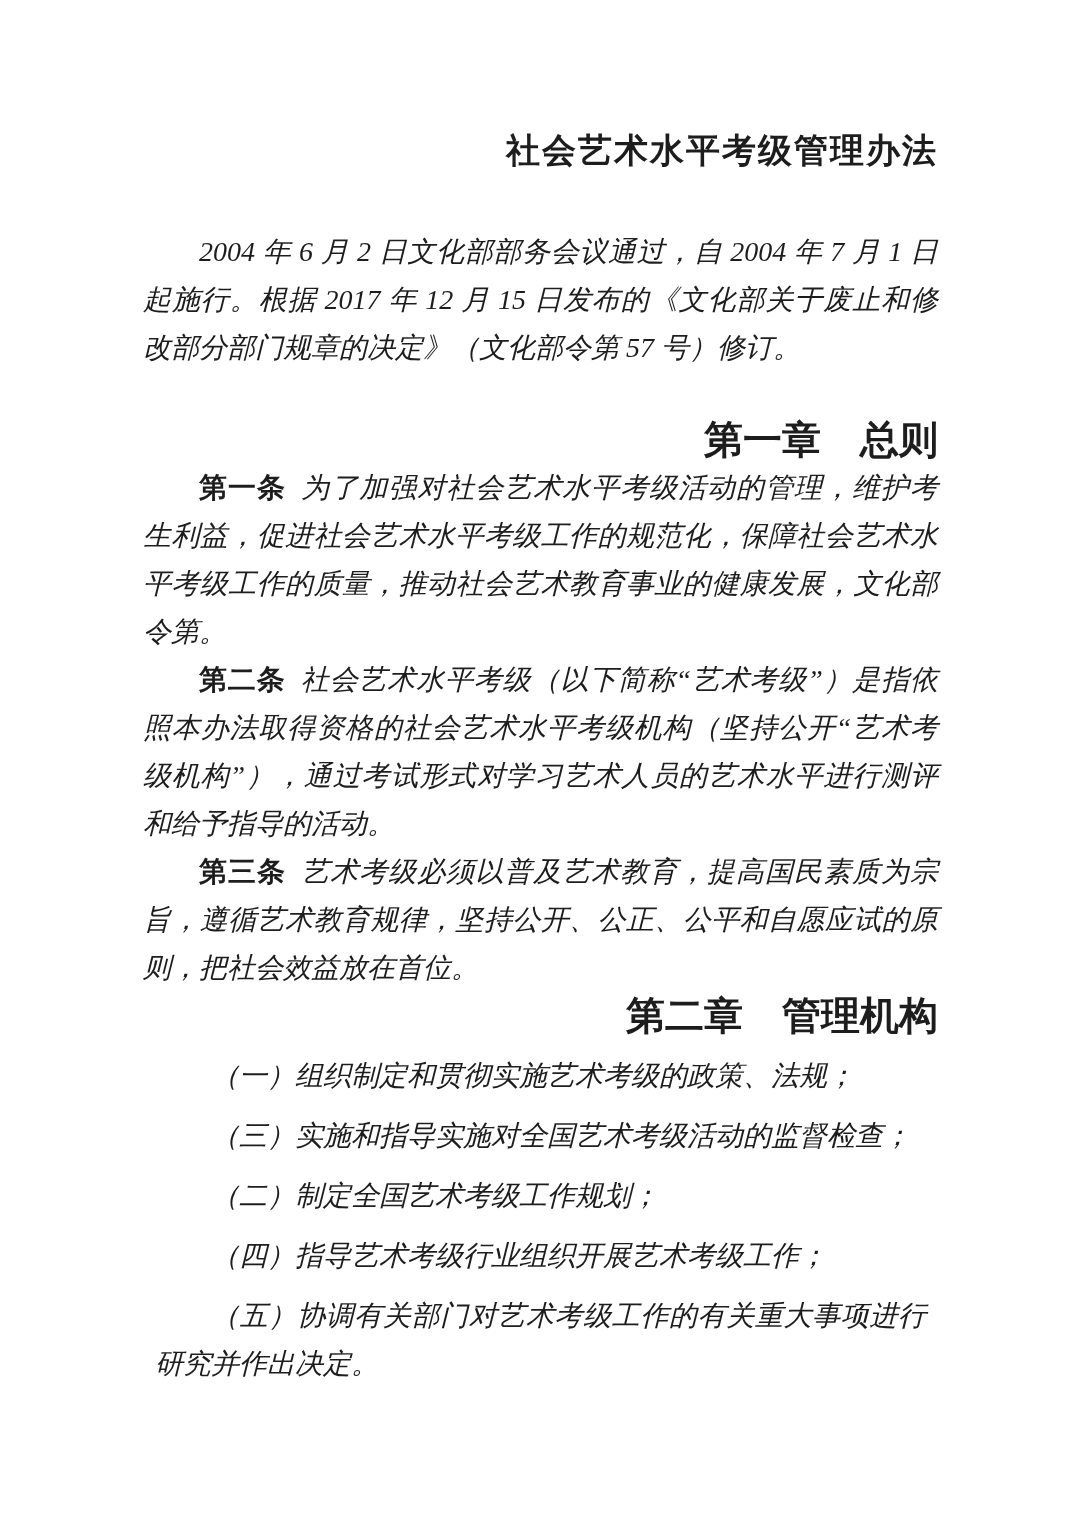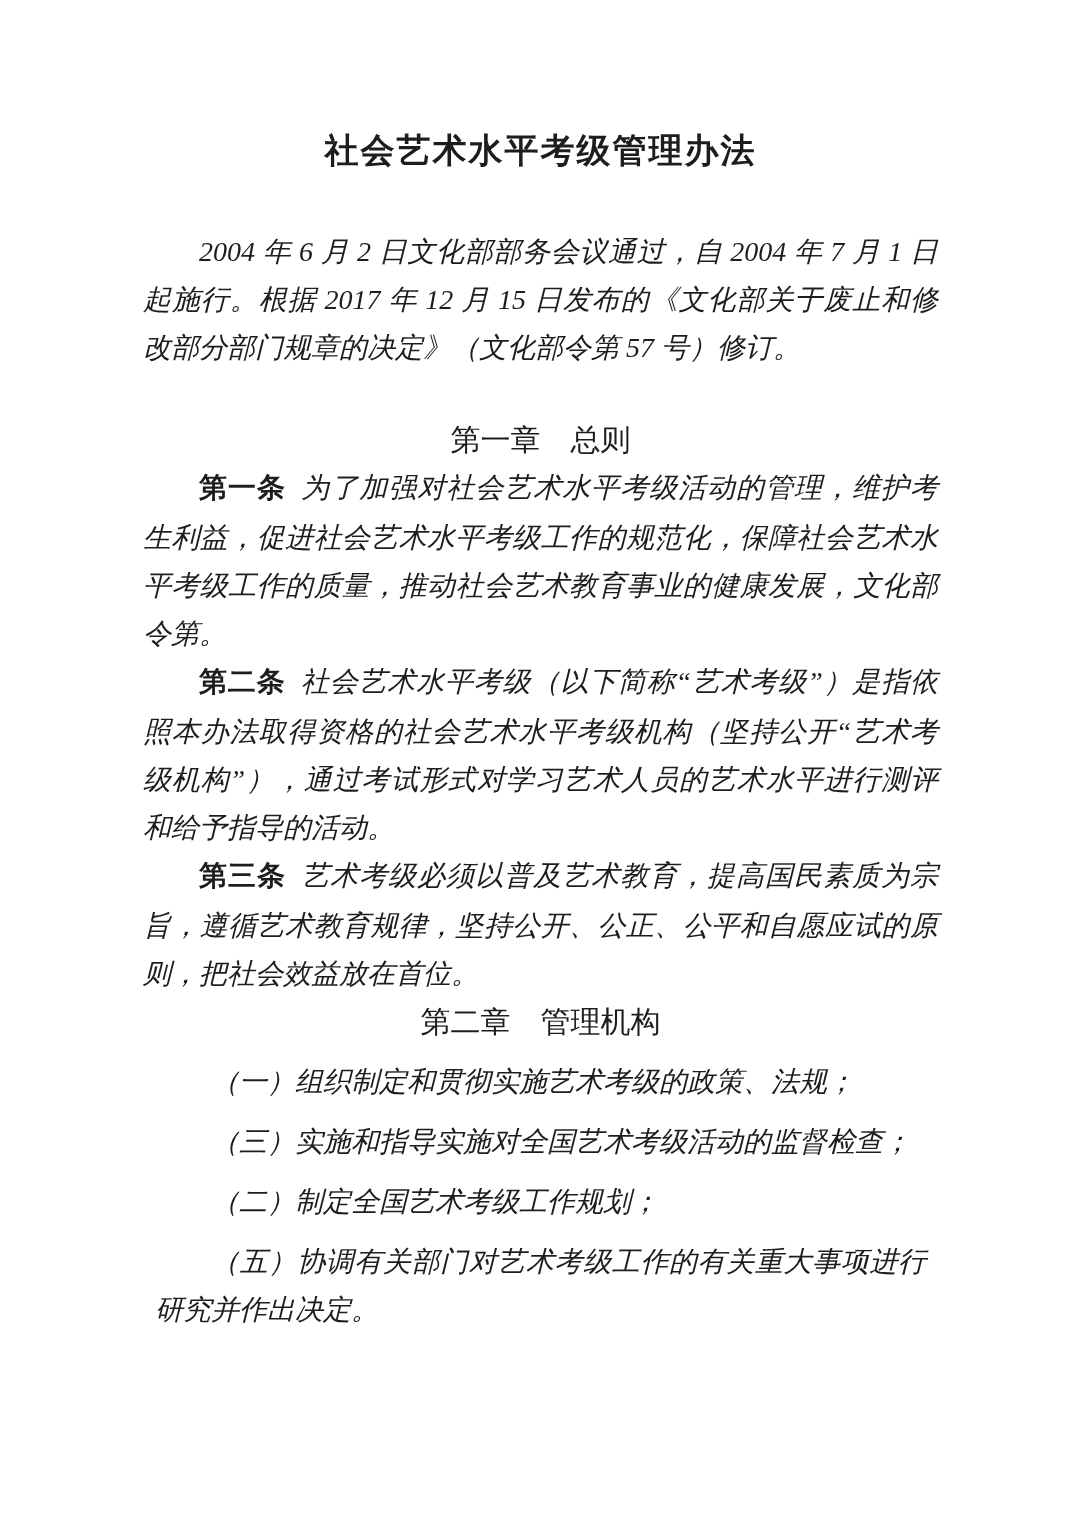--- a/index.html
+++ b/index.html
@@ -17,55 +17,55 @@
     color: #1d1d1d;
     font-family: "Liberation Serif", "DejaVu Serif", serif;
     font-size: 28px;
     line-height: 48px;
     overflow: hidden;
   }
   .doc-title {
     margin: 0;
     font-size: 34px;
     line-height: 50px;
-    text-align: center;
+    text-align: right;
     font-weight: 700;
     letter-spacing: 2px;
     font-family: "Liberation Serif", "DejaVu Serif", serif;
   }
   .preamble {
     margin: 52px 0 0 0;
     text-indent: 2em;
     text-align: justify;
     font-style: italic;
     font-family: Liberation Serif, serif;
   }
   .chapter-heading {
-    font-size: 30px;
+    font-size: 39px;
     line-height: 48px;
-    text-align: center;
-    font-weight: 400;
+    text-align: right;
+    font-weight: 700;
     font-family: "Liberation Sans", "DejaVu Sans", sans-serif;
   }
   .chapter-heading.first {
     margin: 44px 0 0 0;
   }
   .chapter-heading.flow {
     margin: 0;
   }
   .article {
     margin: 0;
     text-indent: 2em;
     text-align: justify;
     font-style: italic;
   }
   .art-label {
     font-style: normal;
     font-weight: 700;
-    font-family: Liberation Mono, monospace;
+    font-family: Liberation Serif, serif;
     margin-right: 0.55em;
   }
   .list-item {
     margin: 12px;
     text-indent: 2em;
     text-align: justify;
     font-style: italic;
   }
 </style>
 </head>
@@ -87,16 +87,17 @@
 
   <h2 class="chapter-heading flow">第二章　管理机构</h2>
 
 
   <p class="list-item">（一）组织制定和贯彻实施艺术考级的政策、法规；</p>
 
   <p class="list-item">（三）实施和指导实施对全国艺术考级活动的监督检查；</p>
 
   <p class="list-item">（二）制定全国艺术考级工作规划；</p>
 
+  <p class="list-item">（四）指导艺术考级行业组织开展艺术考级工作；</p>
 
   <p class="list-item">（五）协调有关部门对艺术考级工作的有关重大事项进行研究并作出决定。</p>
 
 </div>
 
 </body></html>

